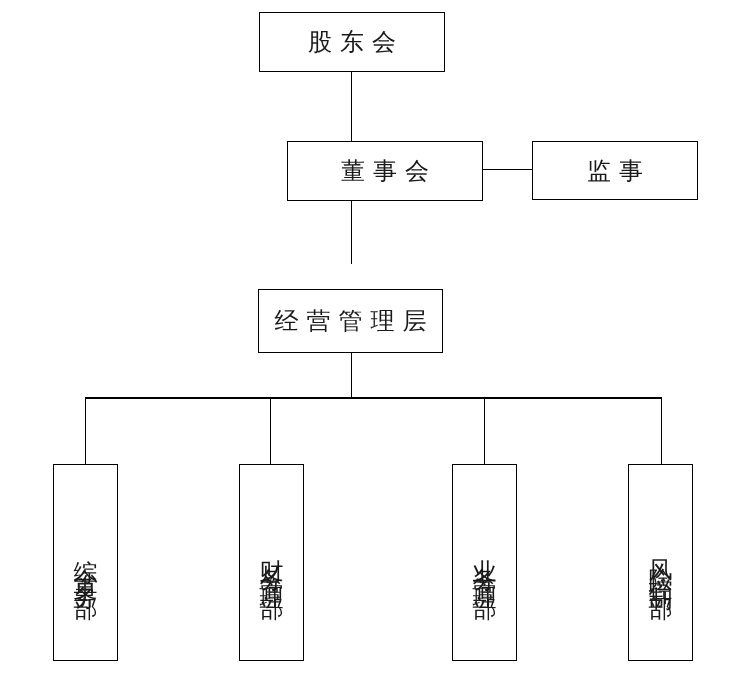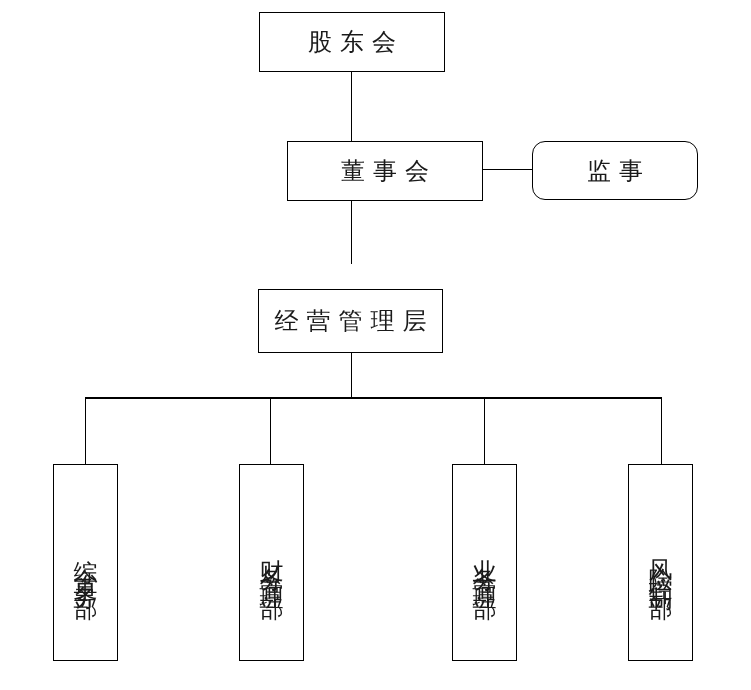--- a/index.html
+++ b/index.html
@@ -44,21 +44,21 @@
   .v-board-management   { left: 351px; top: 200px; width: 1px; height: 64px; }
   .v-management-branch  { left: 351px; top: 328px; width: 1px; height: 70px; }
   .h-branch             { left: 85px;  top: 397px; width: 577px; height: 2px; }
   .v-drop-1             { left: 85px;  top: 398px; width: 1px; height: 66px; }
   .v-drop-2             { left: 270px; top: 398px; width: 1px; height: 66px; }
   .v-drop-3             { left: 484px; top: 398px; width: 1px; height: 66px; }
   .v-drop-4             { left: 661px; top: 398px; width: 1px; height: 66px; }
   
   .n-shareholders { left: 259px; top: 12px;  width: 186px; height: 60px; }
   .n-board        { left: 258px; top: 141px; width: 196px; height: 60px; margin-left: 29px; }
-  .n-supervisor   { left: 532px; top: 141px; width: 166px; height: 59px; border-radius: 13px; }
+  .n-supervisor   { left: 532px; top: 141px; width: 166px; height: 59px; }
   .n-management   { left: 258px; top: 264px; width: 185px; height: 64px; margin-top: 25px; }
   .n-dept-1       { left: 53px;  top: 464px; width: 65px;  height: 197px; }
   .n-dept-2       { left: 239px; top: 464px; width: 65px;  height: 197px; }
   .n-dept-3       { left: 452px; top: 464px; width: 65px;  height: 197px; }
   .n-dept-4       { left: 628px; top: 464px; width: 65px;  height: 197px; }
 </style>
 </head>
 <body>
 
 <div class="canvas">

